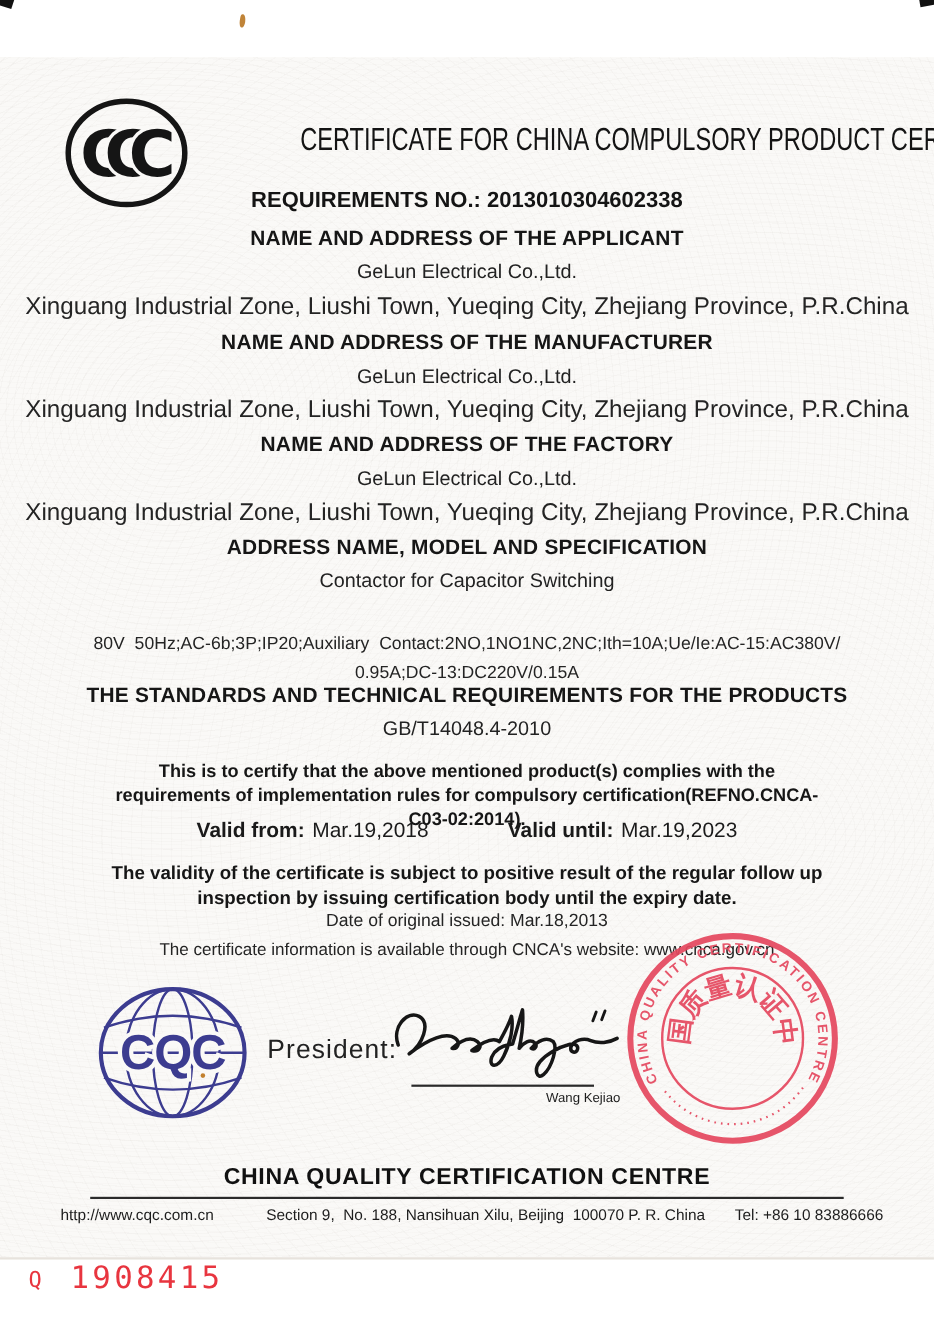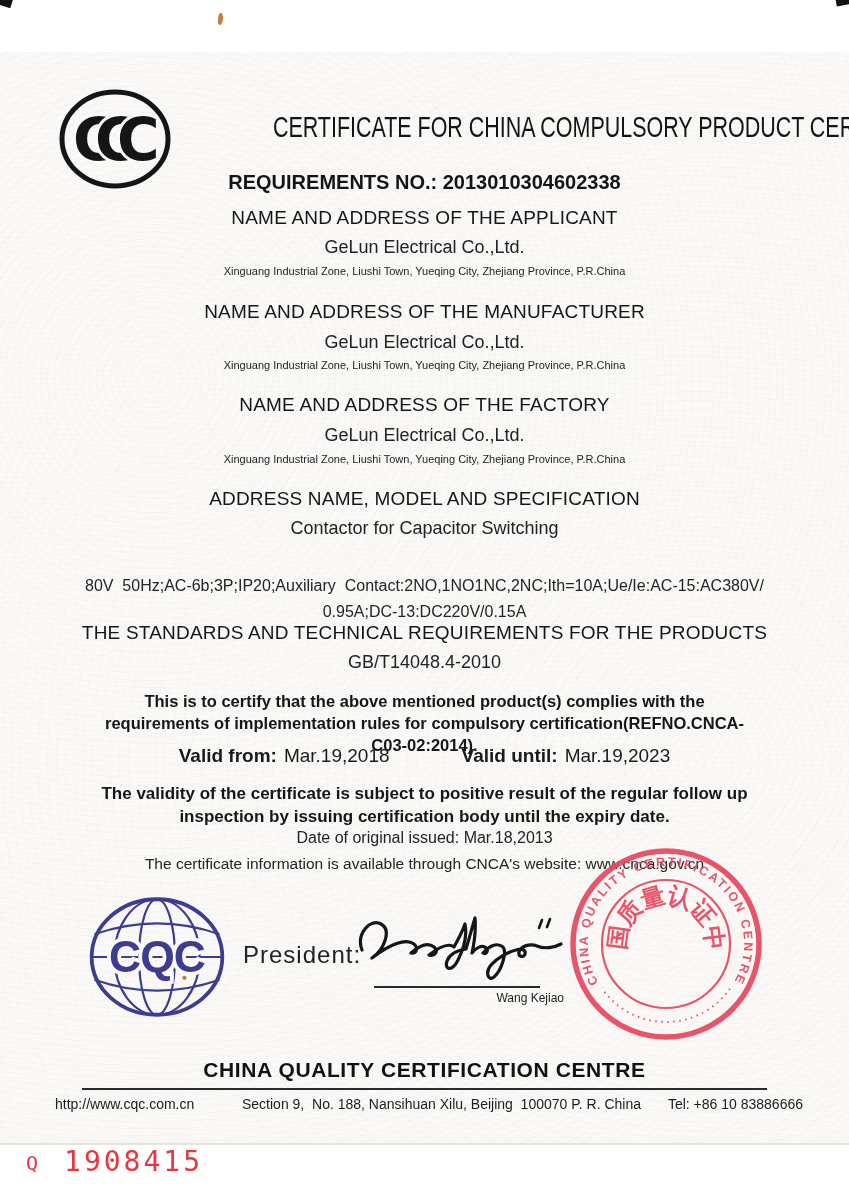--- a/index.html
+++ b/index.html
@@ -7,23 +7,23 @@
         font-family:"Liberation Sans",sans-serif;color:#1d1d1d;}
   #paper{position:absolute;left:0;top:52px;width:849px;height:1091px;
          background-color:#faf9f7;
          background-image:
            repeating-radial-gradient(circle at 18% 30%, rgba(160,150,140,0.045) 0 1px, transparent 1px 7px),
            repeating-radial-gradient(circle at 82% 65%, rgba(160,150,140,0.04) 0 1px, transparent 1px 9px),
            repeating-linear-gradient(2deg, rgba(170,160,150,0.03) 0 1px, transparent 1px 5px);
          border-bottom:2px solid #e7e3dd;}
   .abs{position:absolute;}
   .cfull{left:0;right:0;text-align:center;}
-  .h{font-weight:normal;font-size:19px;letter-spacing:0.2px;color:#161616;}
+  .h{font-weight:bold;font-size:19px;letter-spacing:0.2px;color:#161616;}
   .name{font-size:18px;color:#222;}
-  .addr{font-size:11px;color:#242424;}
+  .addr{font-size:22px;color:#242424;}
   .spec{font-size:16px;color:#242424;line-height:26px;white-space:pre;}
   .para-b{font-weight:bold;font-size:16.5px;line-height:1.34;color:#161616;margin:0 auto;}
   #title-wrap{left:150px;width:680px;top:111px;text-align:center;}
   #title{display:inline-block;font-size:29px;font-weight:500;white-space:nowrap;color:#141414;
          transform:scaleX(0.74);transform-origin:50% 50%;}
   #certno{top:171px;font-size:20px;font-weight:bold;color:#141414;}
   .valid-row{display:flex;justify-content:center;gap:72px;font-size:19px;color:#1a1a1a;}
   .valid-row b{font-weight:bold;margin-right:7px;}
   #president-label{left:243px;top:941px;font-size:24px;letter-spacing:1px;color:#222;}
   #sig-line{left:374px;top:986px;width:166px;height:2px;background:#2a2a2a;}

